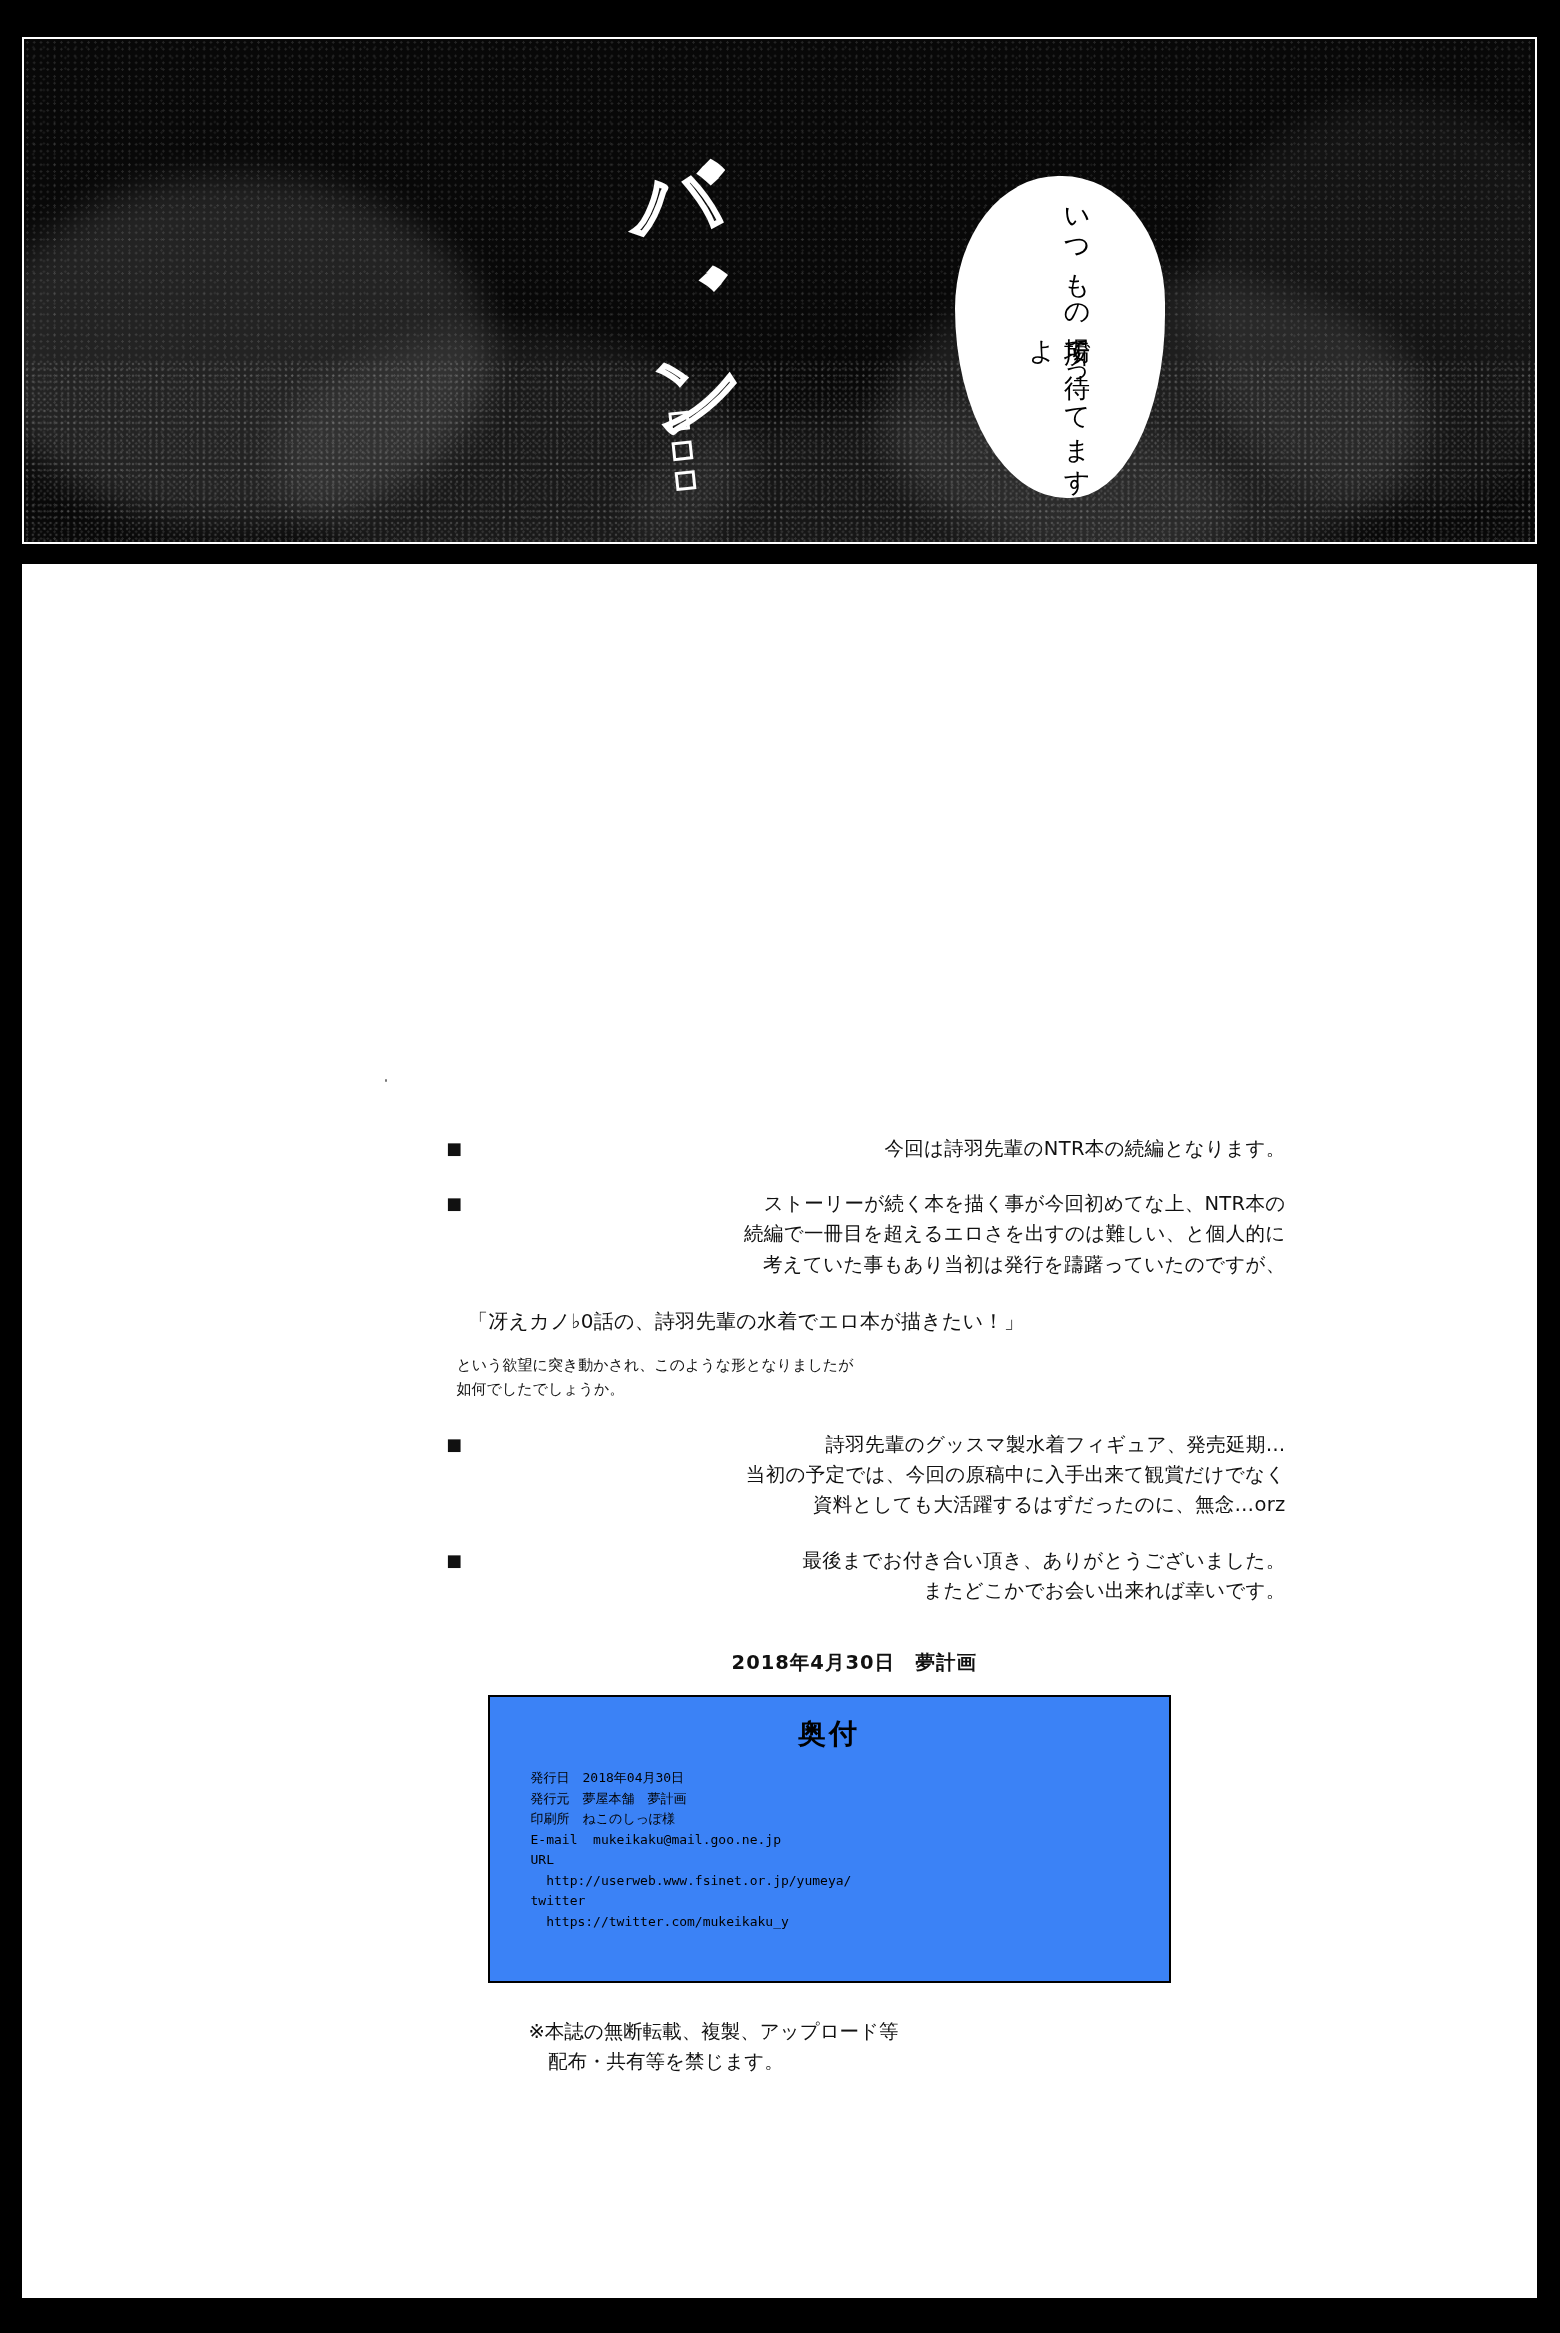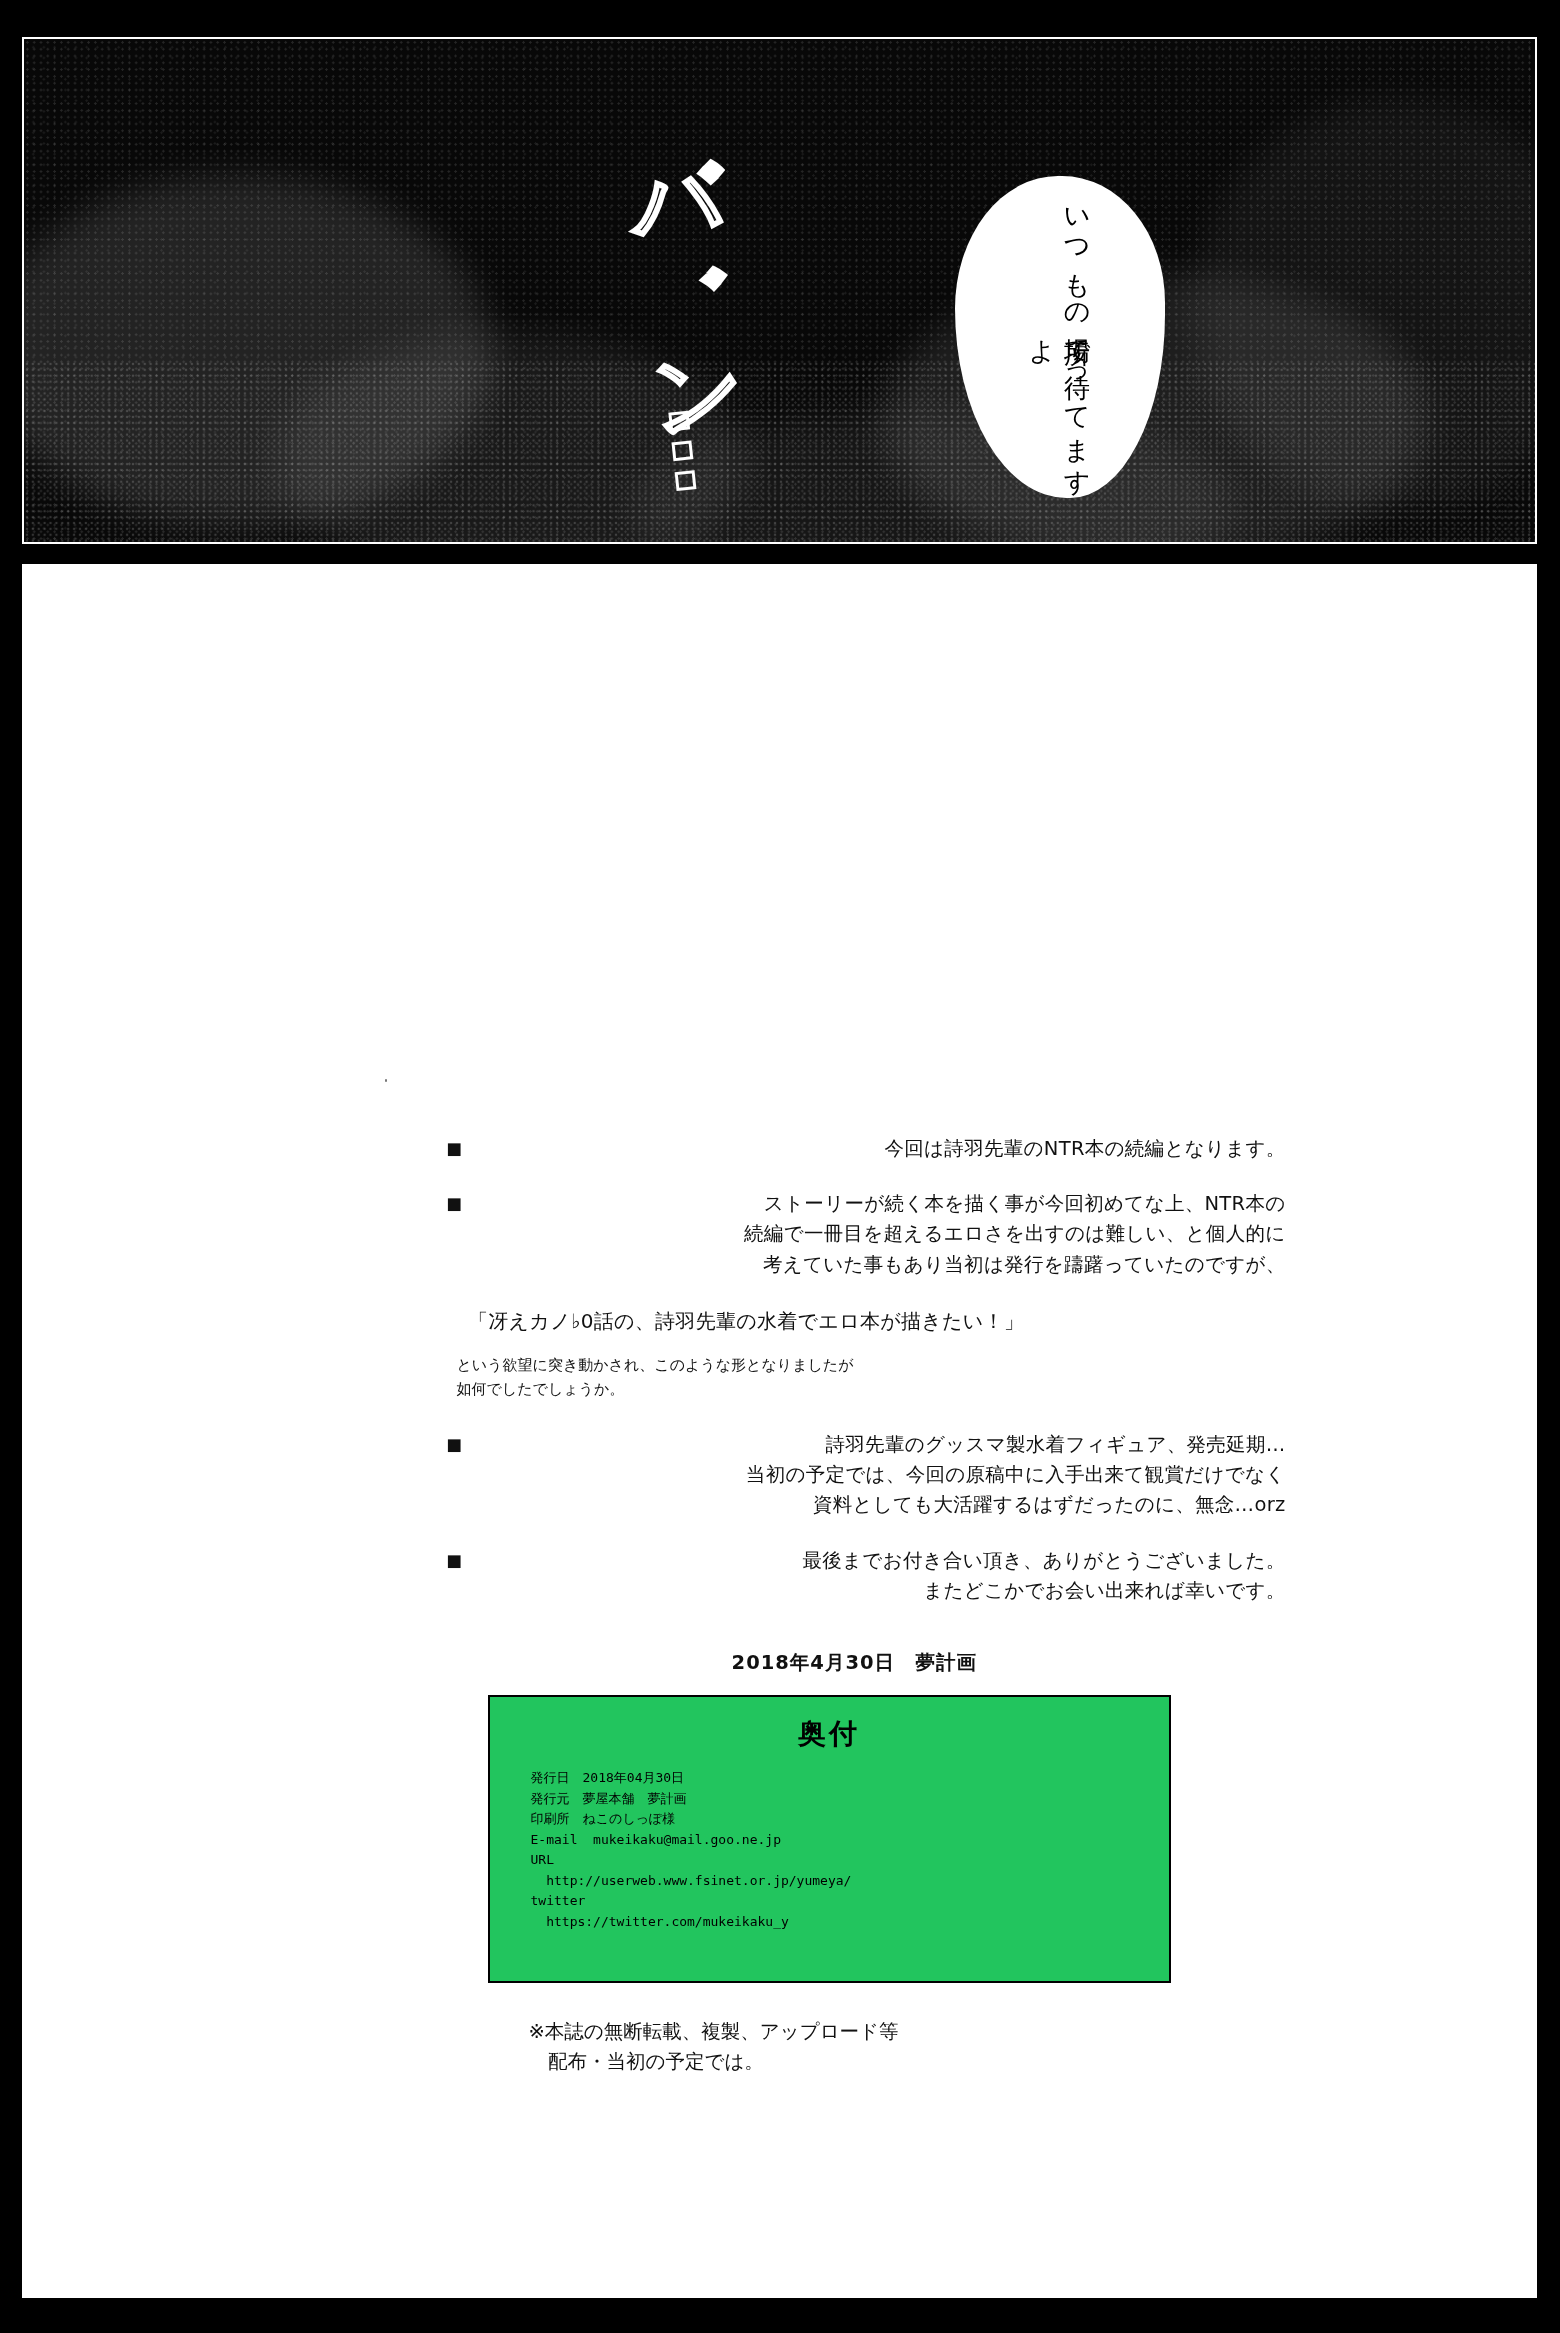--- a/index.html
+++ b/index.html
@@ -169,21 +169,21 @@
 
   
   .colophon {
     position: absolute;
     left: 466px;
     top: 1131px;
     width: 683px;
     height: 288px;
     border: 2px solid #000000;
     box-sizing: border-box;
-    background: #22c55e;
+    background: #3b82f6;
   }
   .colophon-title {
     margin-top: 17.6px;
     text-align: center;
     font-size: 28px;
     font-weight: bold;
     letter-spacing: 2.9px;
     color: #000000;
     font-family: "DejaVu Sans", sans-serif;
   }
@@ -284,17 +284,17 @@
 発行元　夢屋本舗　夢計画
 印刷所　ねこのしっぽ様
 E-mail  mukeikaku@mail.goo.ne.jp
 URL
   http://userweb.www.fsinet.or.jp/yumeya/
 twitter
   https://twitter.com/mukeikaku_y</div>
     </div>
 
     <div class="notice">※本誌の無断転載、複製、アップロード等
-　配布・当初の予定では。</div>
+　配布・共有等を禁じます。</div>
   </div>
 
 </div>
 
 
 </body></html>

